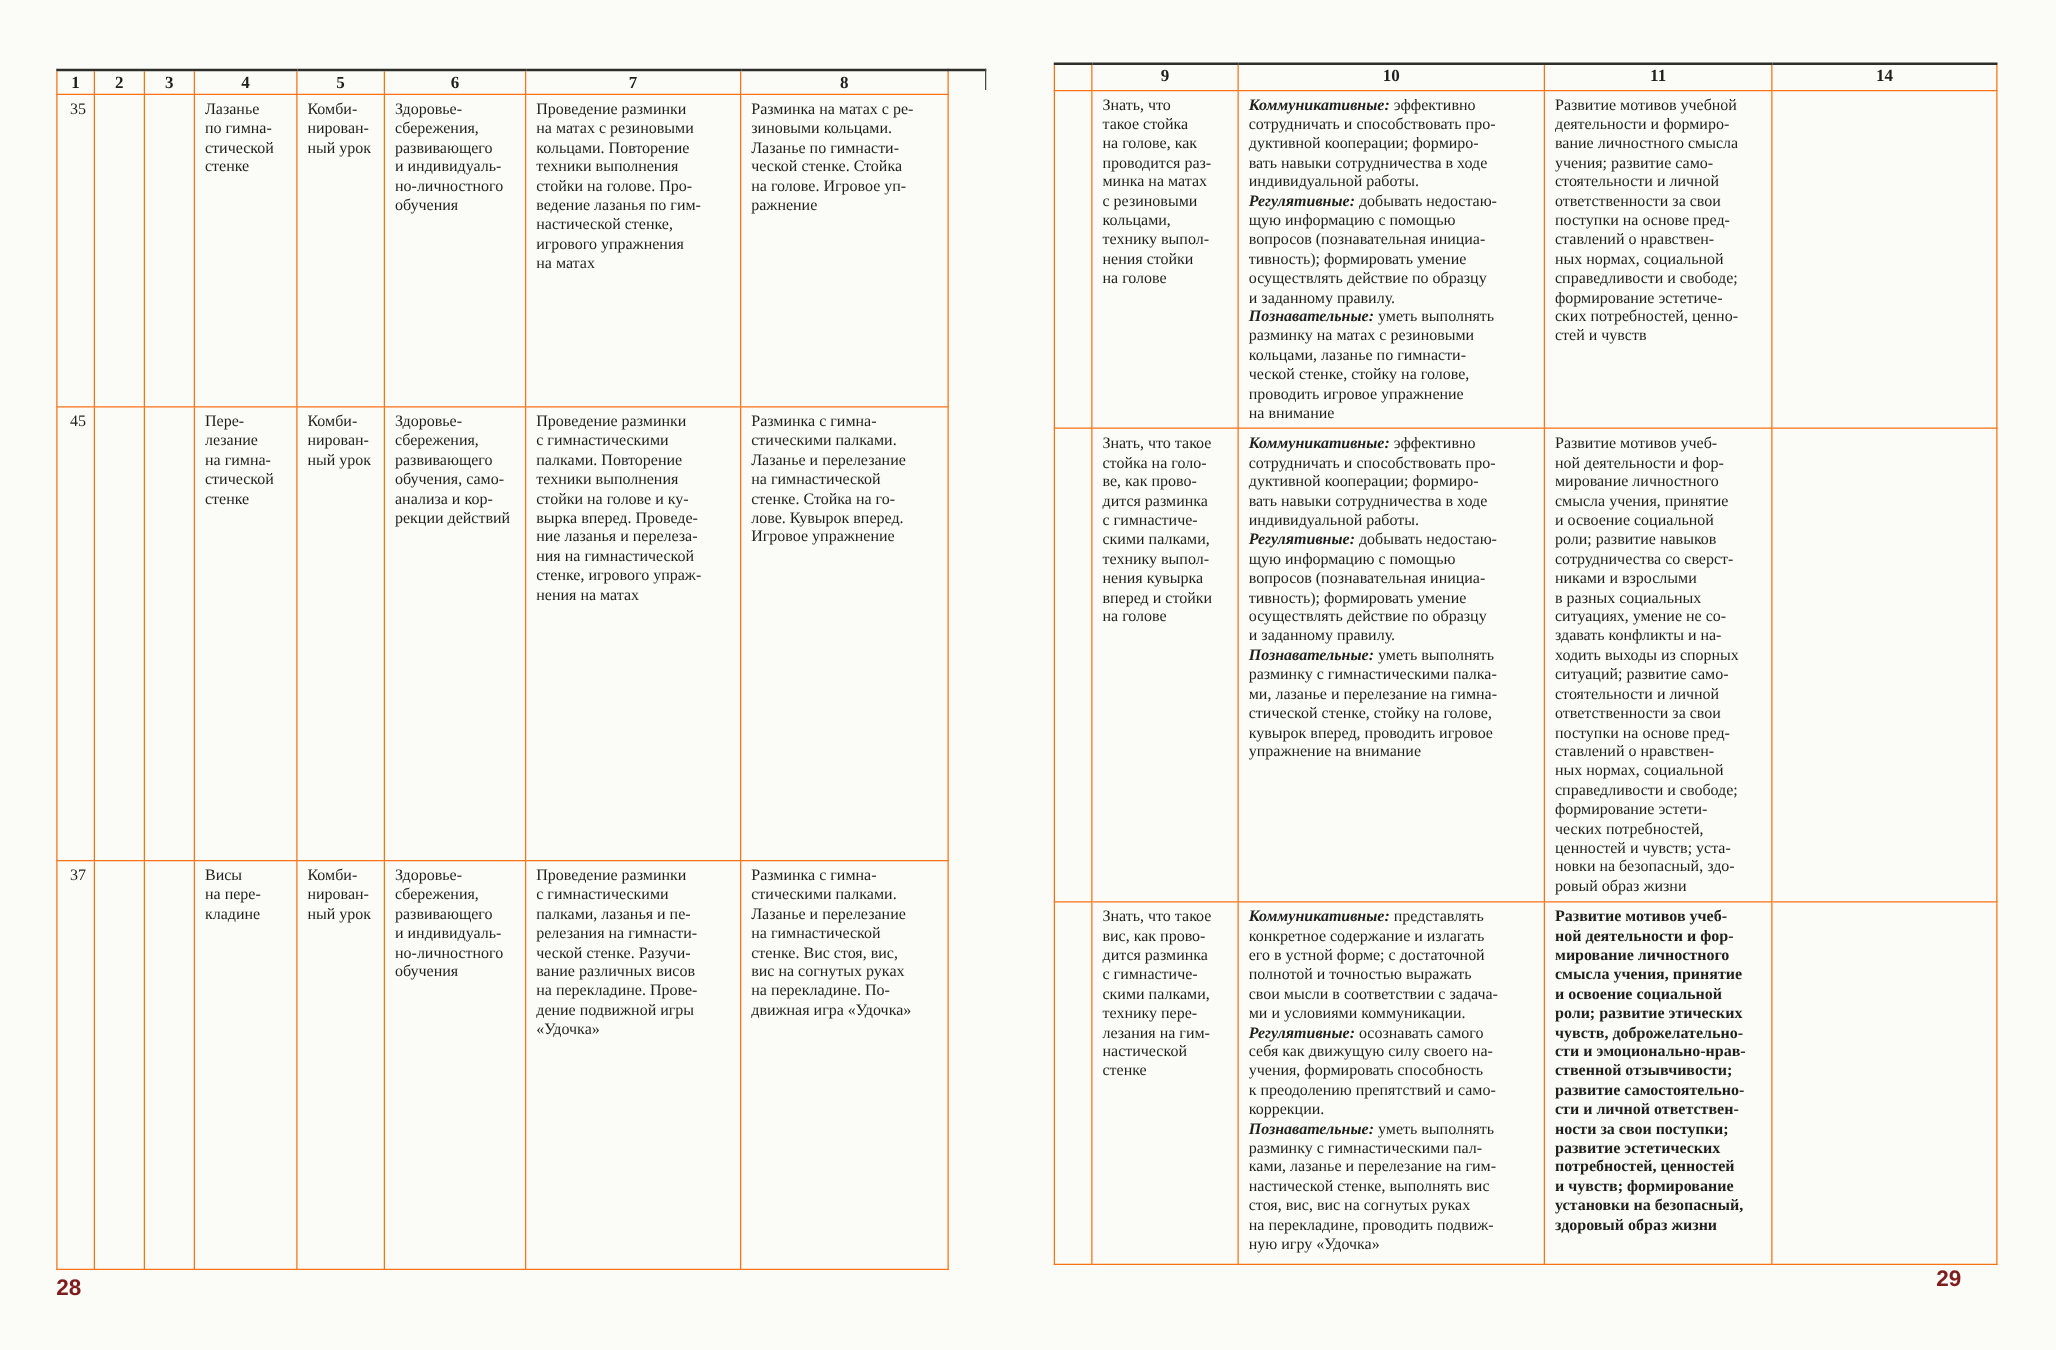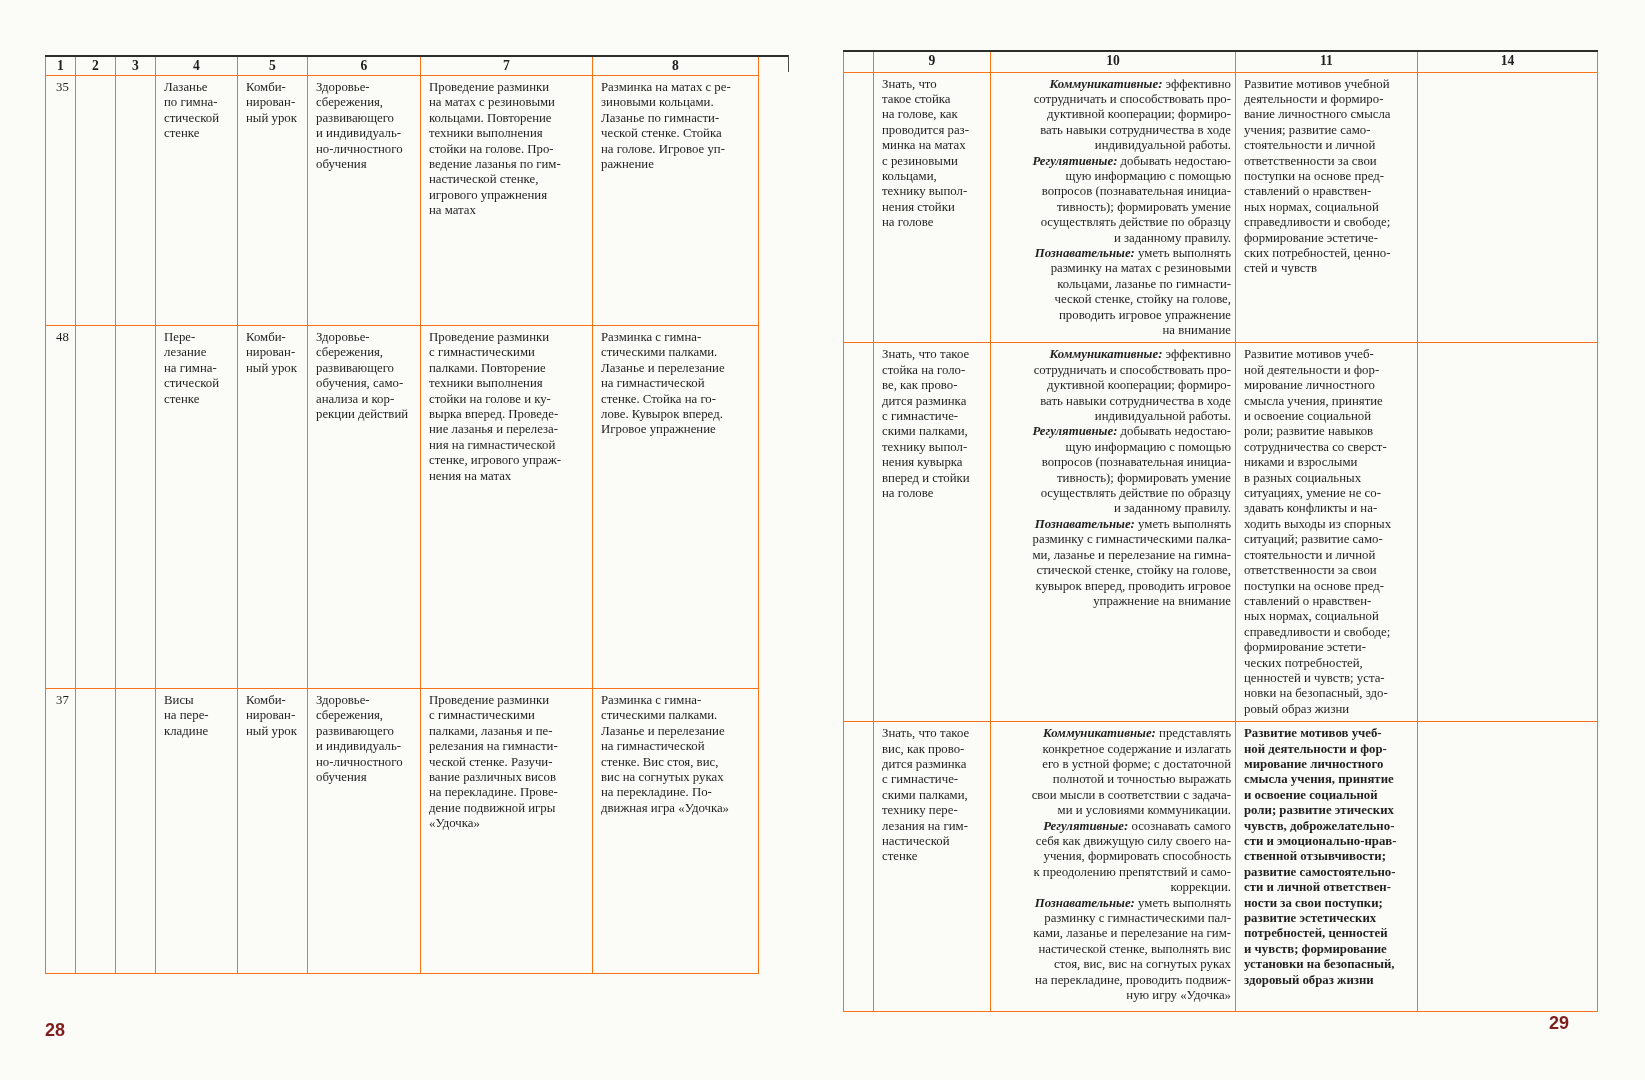--- a/index.html
+++ b/index.html
@@ -29,21 +29,21 @@
     font-weight:bold;
     padding:1px 2px;
     font-size:13.6px;
     line-height:16px;
     border-top:2px solid #2d2d2a;
   }
   td.num{text-align:center;padding-left:2px;font-size:13.4px;}
   td.bold{font-weight:normal;}
   td.boldtext{font-weight:bold;}
   .txt{white-space:pre-line;}
-  .uud-p{margin:0;white-space:pre-line;text-align:right;}
+  .uud-p{margin:0;white-space:pre-line;}
   .uud-label{font-weight:bold;font-style:italic;}
   .pagenum{
     position:absolute;
     font-family:"Liberation Sans", sans-serif;
     font-weight:bold;
     font-size:18px;
     color:#7f1d1d;
   }
   .overhang{
     position:absolute;
@@ -121,21 +121,21 @@
           <div class="txt">Разминка на матах с ре-
 зиновыми кольцами.
 Лазанье по гимнасти-
 ческой стенке. Стойка
 на голове. Игровое уп-
 ражнение</div>
         </td>
     </tr>
     <tr style="height:363px">
       <td class="num">
-          <div class="txt">48</div>
+          <div class="txt">45</div>
         </td>
       <td></td>
       <td></td>
       <td class="bold">
           <div class="txt">Пере-
 лезание
 на гимна-
 стической
 стенке</div>
         </td>
@@ -167,21 +167,21 @@
       <td>
           <div class="txt">Разминка с гимна-
 стическими палками.
 Лазанье и перелезание
 на гимнастической
 стенке. Стойка на го-
 лове. Кувырок вперед.
 Игровое упражнение</div>
         </td>
     </tr>
-    <tr style="height:285px">
+    <tr style="height:327px">
       <td class="num">
           <div class="txt">37</div>
         </td>
       <td></td>
       <td></td>
       <td class="bold">
           <div class="txt">Висы
 на пере-
 кладине</div>
         </td>

